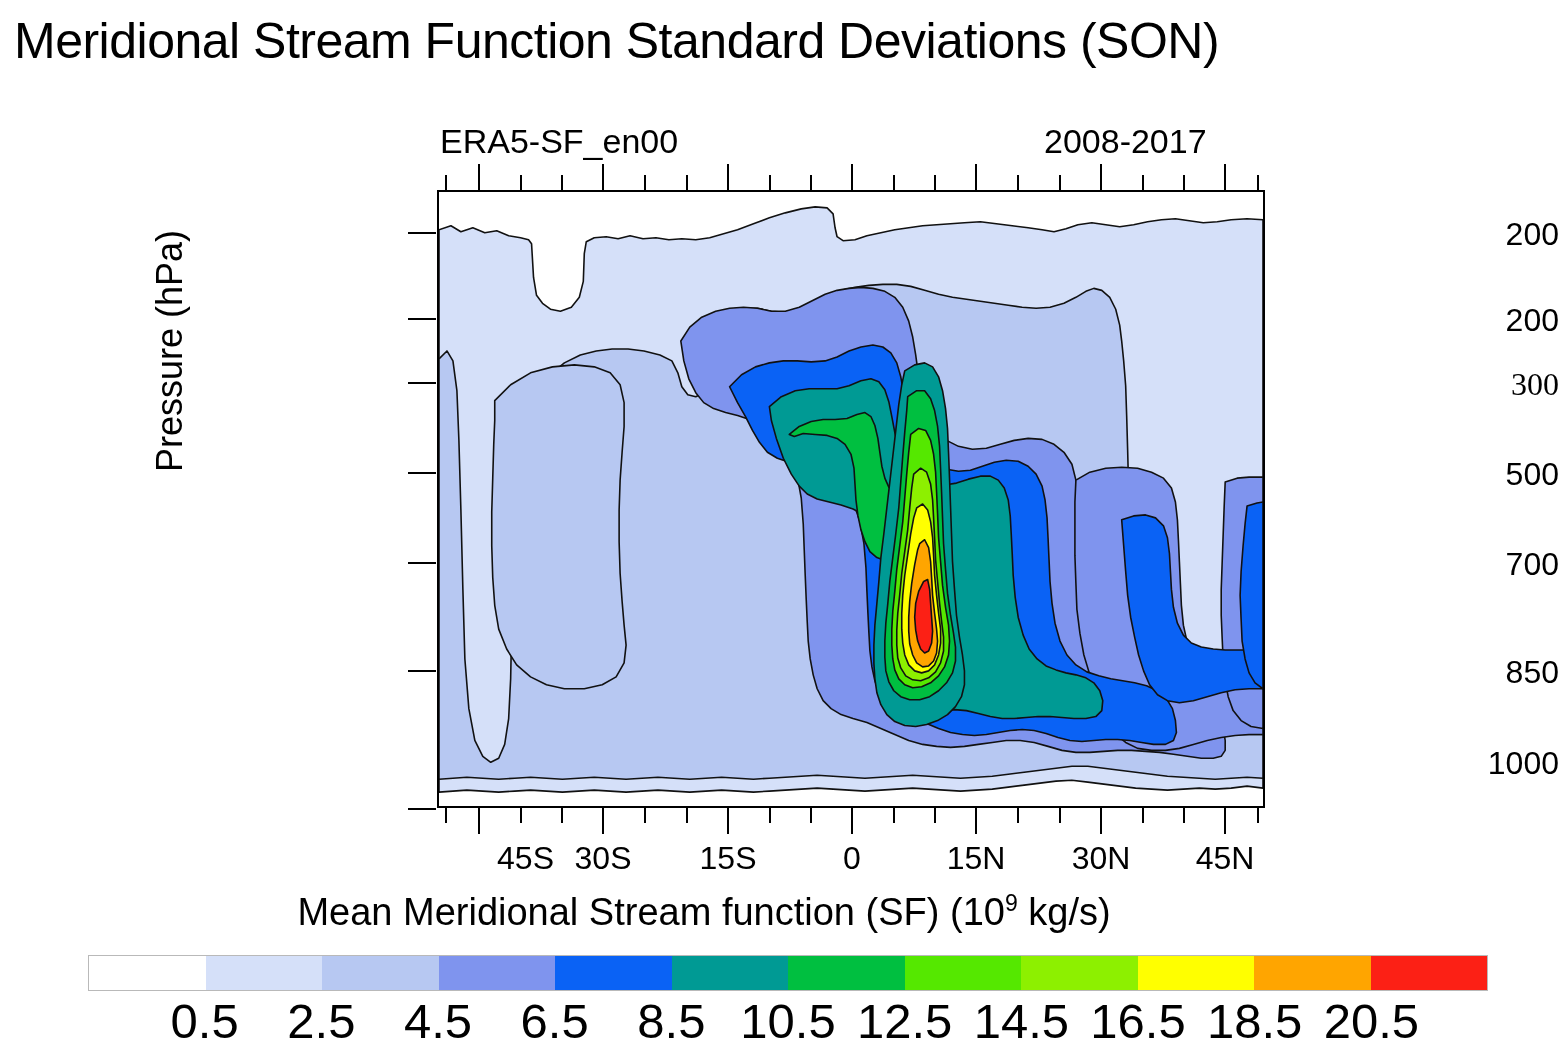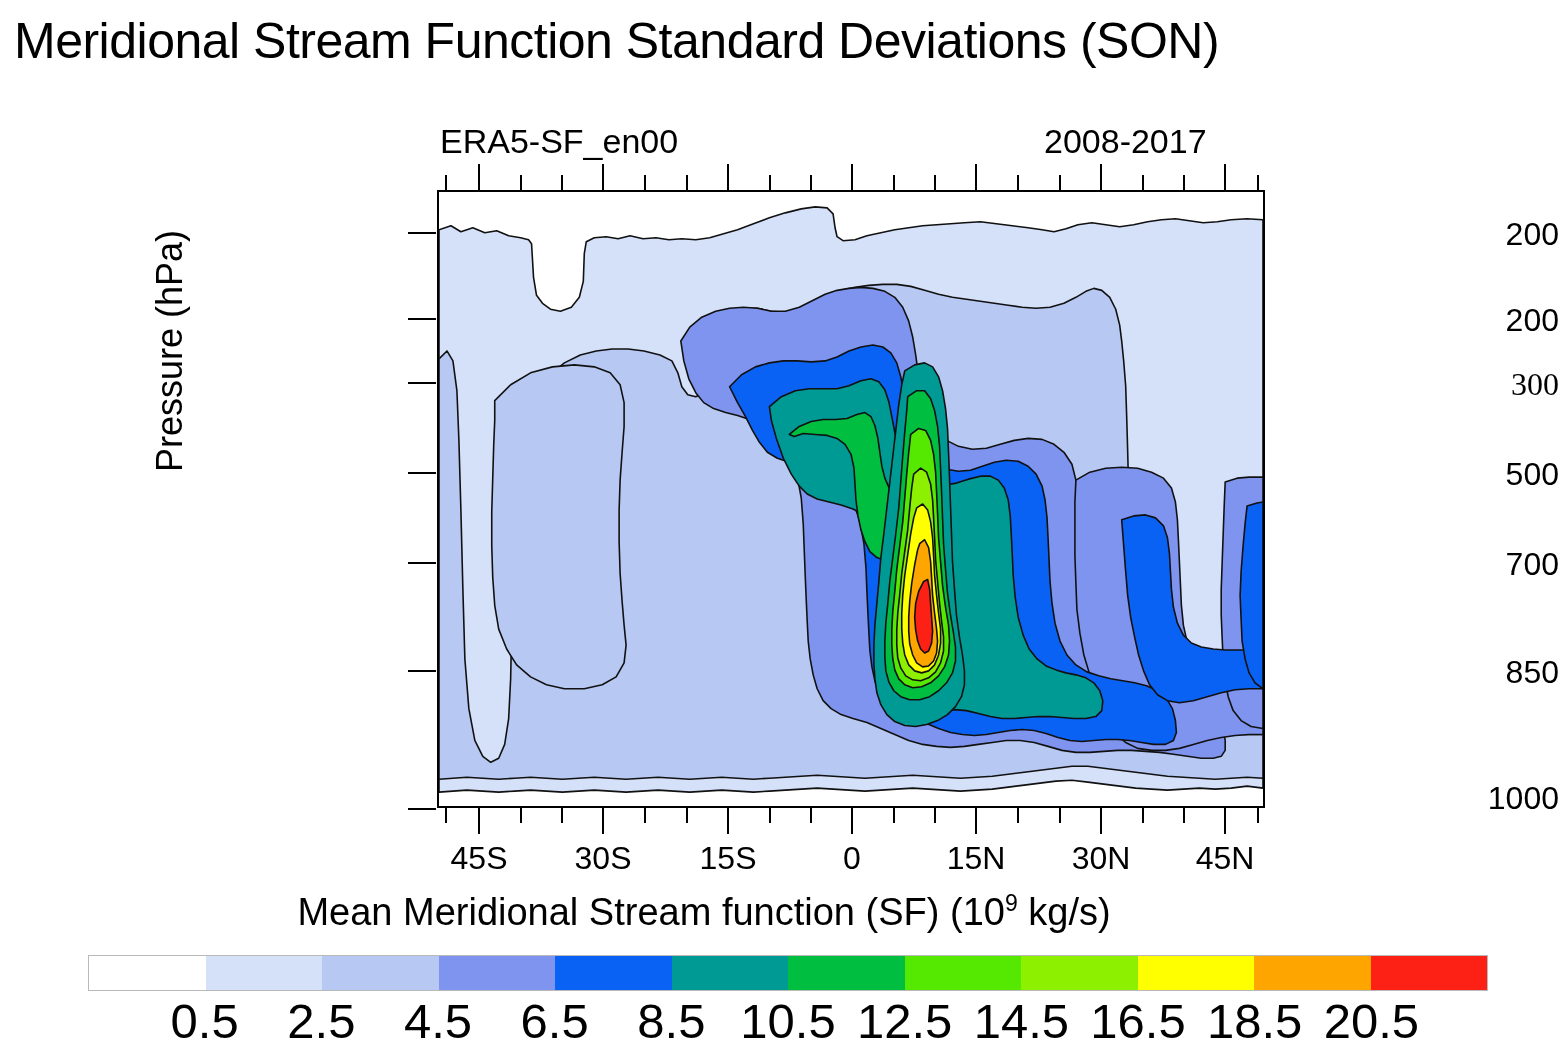--- a/index.html
+++ b/index.html
@@ -282,21 +282,21 @@
 
   <div class="ylabel" style="top:456px; width:390px;">500</div>
   <div class="tick" style="left:408px; top:472px; width:28px; height:2px;"></div>
 
   <div class="ylabel" style="top:546px; width:390px;">700</div>
   <div class="tick" style="left:408px; top:562px; width:28px; height:2px;"></div>
 
   <div class="ylabel" style="top:654px; width:390px;">850</div>
   <div class="tick" style="left:408px; top:670px; width:28px; height:2px;"></div>
 
-  <div class="ylabel" style="top:780px; width:390px;">1000</div>
+  <div class="ylabel" style="top:745px; width:390px;">1000</div>
   <div class="tick" style="left:408px; top:808px; width:28px; height:2px;"></div>
 </div>
 
 <div>
 
   <div class="tick" style="left:478px; top:808px; width:2px; height:26px;"></div>
   <div class="tick" style="left:602px; top:808px; width:2px; height:26px;"></div>
   <div class="tick" style="left:727px; top:808px; width:2px; height:26px;"></div>
   <div class="tick" style="left:851px; top:808px; width:2px; height:26px;"></div>
   <div class="tick" style="left:975px; top:808px; width:2px; height:26px;"></div>
@@ -333,21 +333,21 @@
   <div class="tick" style="left:769px; top:175px; width:2px; height:15px;"></div>
   <div class="tick" style="left:810px; top:175px; width:2px; height:15px;"></div>
   <div class="tick" style="left:893px; top:175px; width:2px; height:15px;"></div>
   <div class="tick" style="left:934px; top:175px; width:2px; height:15px;"></div>
   <div class="tick" style="left:1017px; top:175px; width:2px; height:15px;"></div>
   <div class="tick" style="left:1059px; top:175px; width:2px; height:15px;"></div>
   <div class="tick" style="left:1142px; top:175px; width:2px; height:15px;"></div>
   <div class="tick" style="left:1183px; top:175px; width:2px; height:15px;"></div>
   <div class="tick" style="left:1257px; top:175px; width:2px; height:15px;"></div>
 
-  <div class="xlabel" style="left:404px; top:840px; width:150px;">45S</div>
+  <div class="xlabel" style="left:404px; top:840px; width:150px;text-align:right;">45S</div>
   <div class="xlabel" style="left:528px; top:840px; width:150px;">30S</div>
   <div class="xlabel" style="left:653px; top:840px; width:150px;">15S</div>
   <div class="xlabel" style="left:777px; top:840px; width:150px;">0</div>
   <div class="xlabel" style="left:901px; top:840px; width:150px;">15N</div>
   <div class="xlabel" style="left:1026px; top:840px; width:150px;">30N</div>
   <div class="xlabel" style="left:1150px; top:840px; width:150px;">45N</div>
 </div>
 
 <div id="cb-title"><span>Mean Meridional Stream function (SF) (10</span><sup>9</sup><span> kg/s)</span></div>
 

